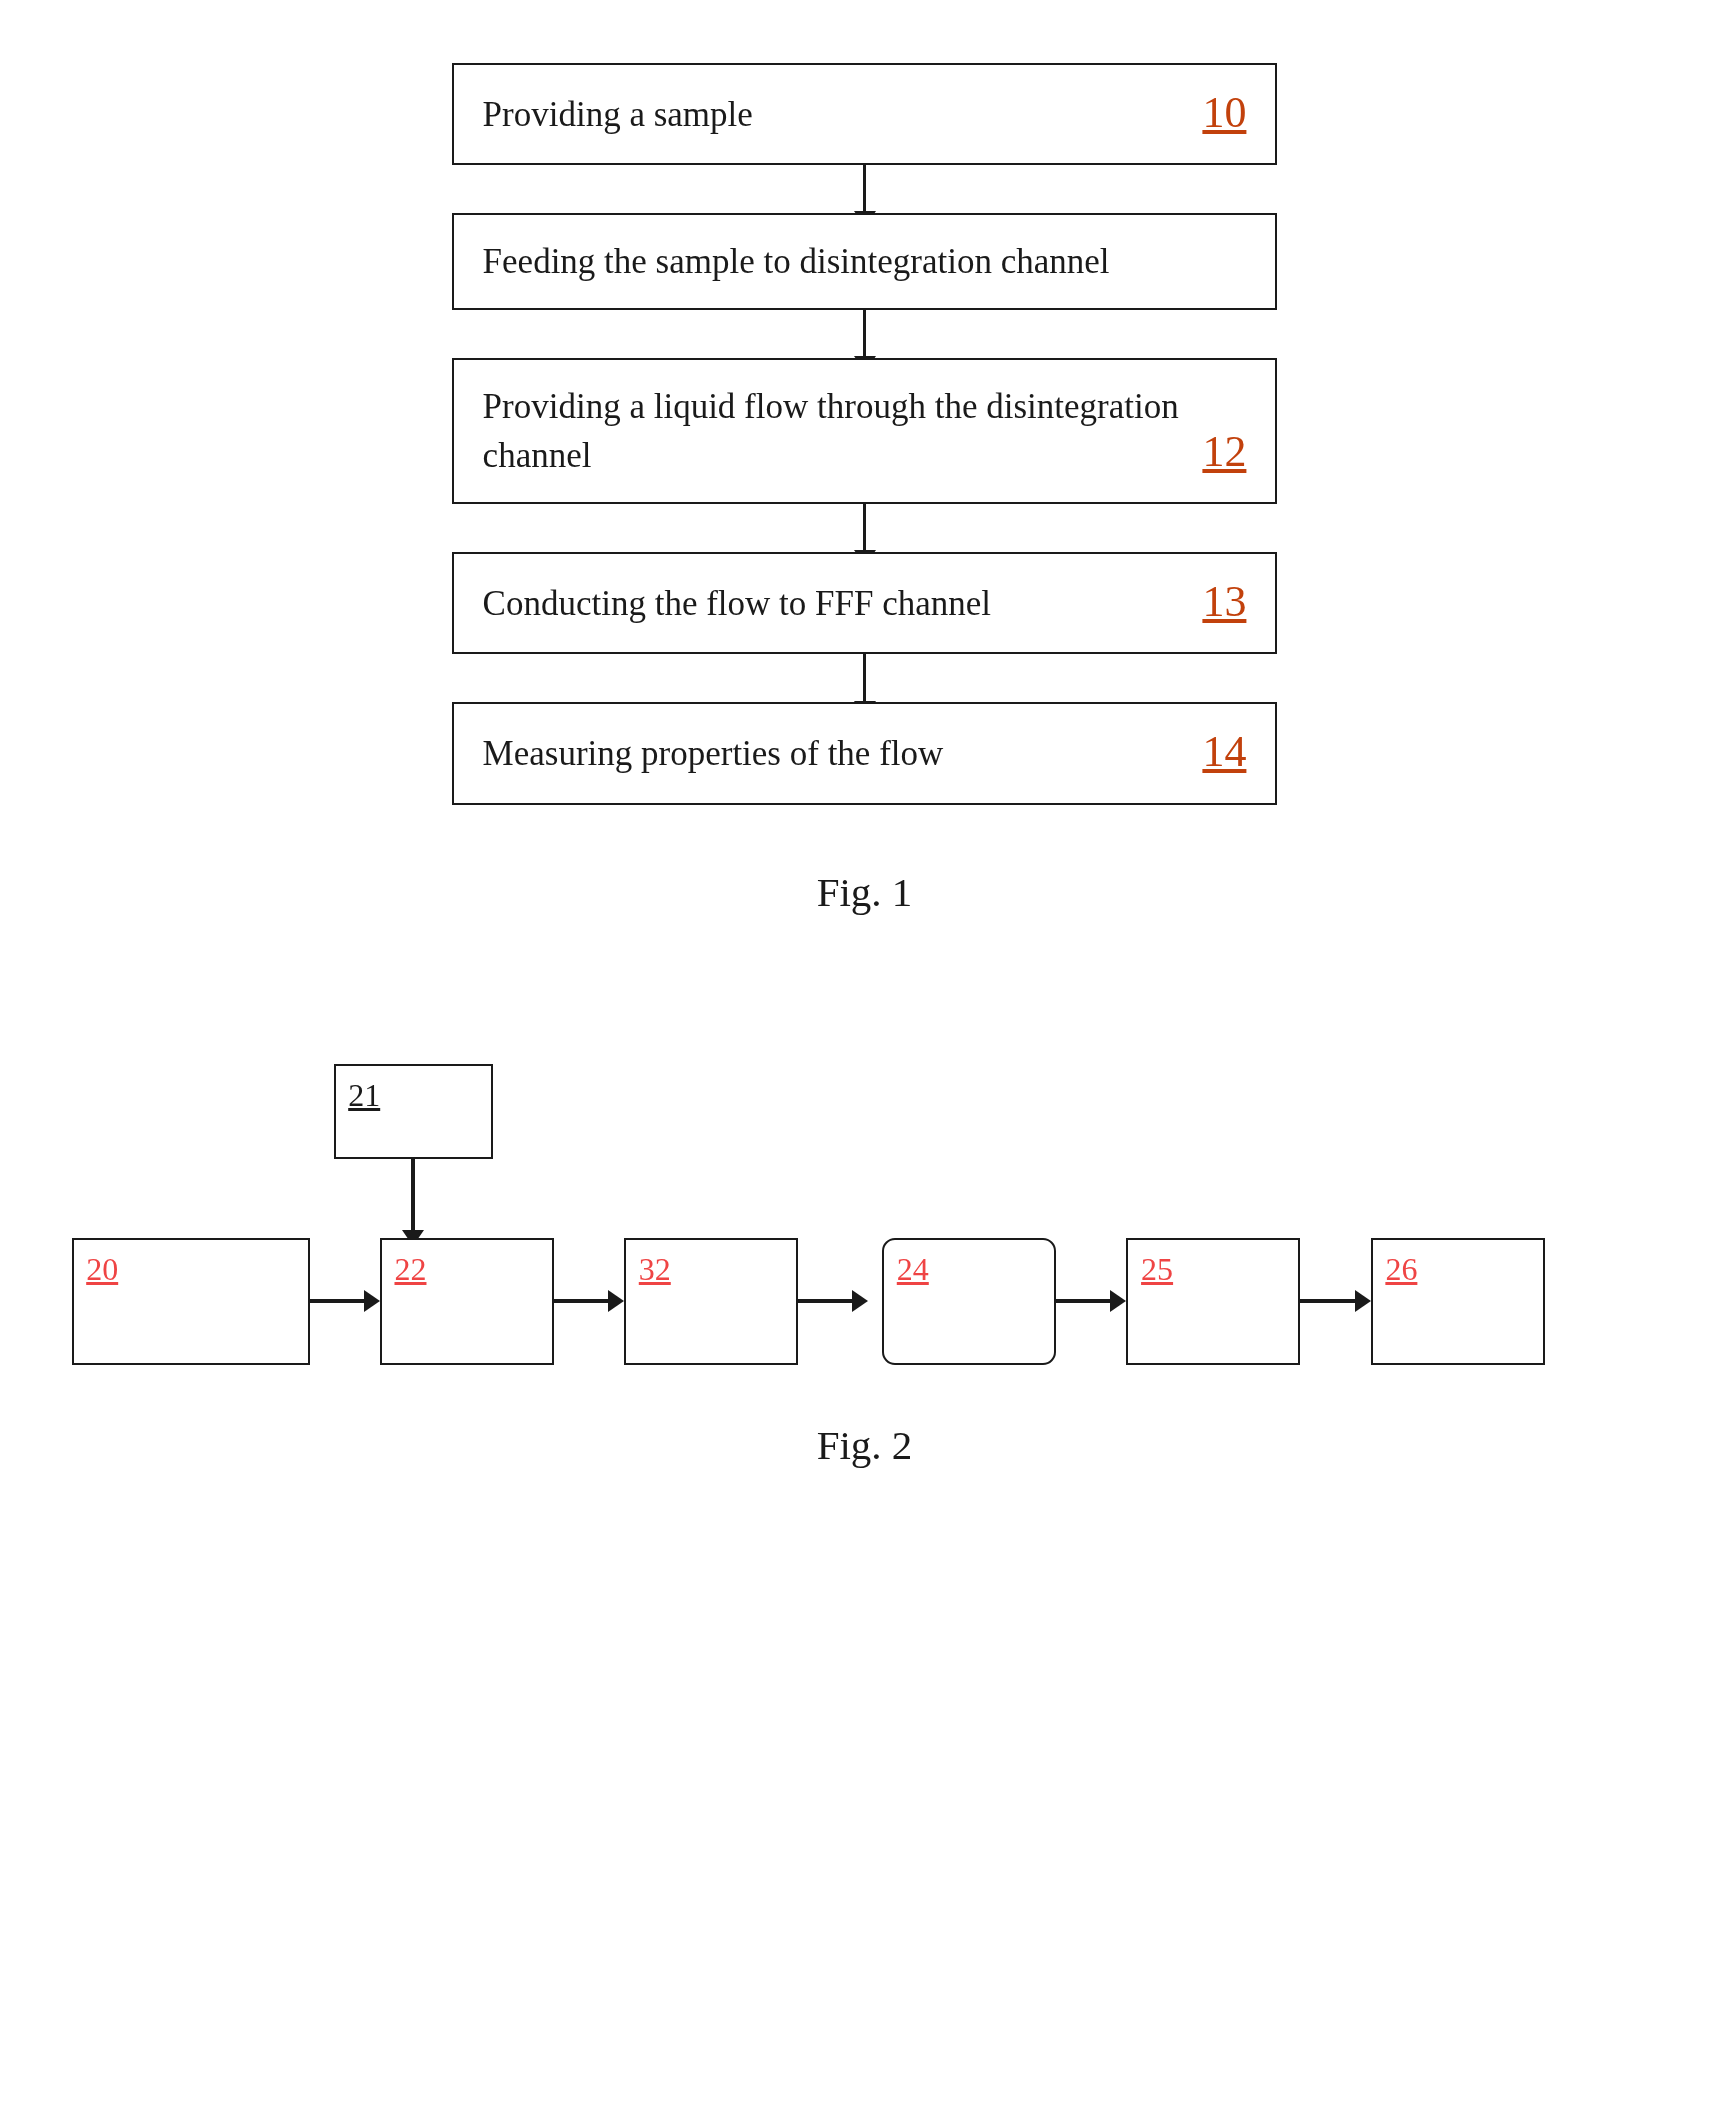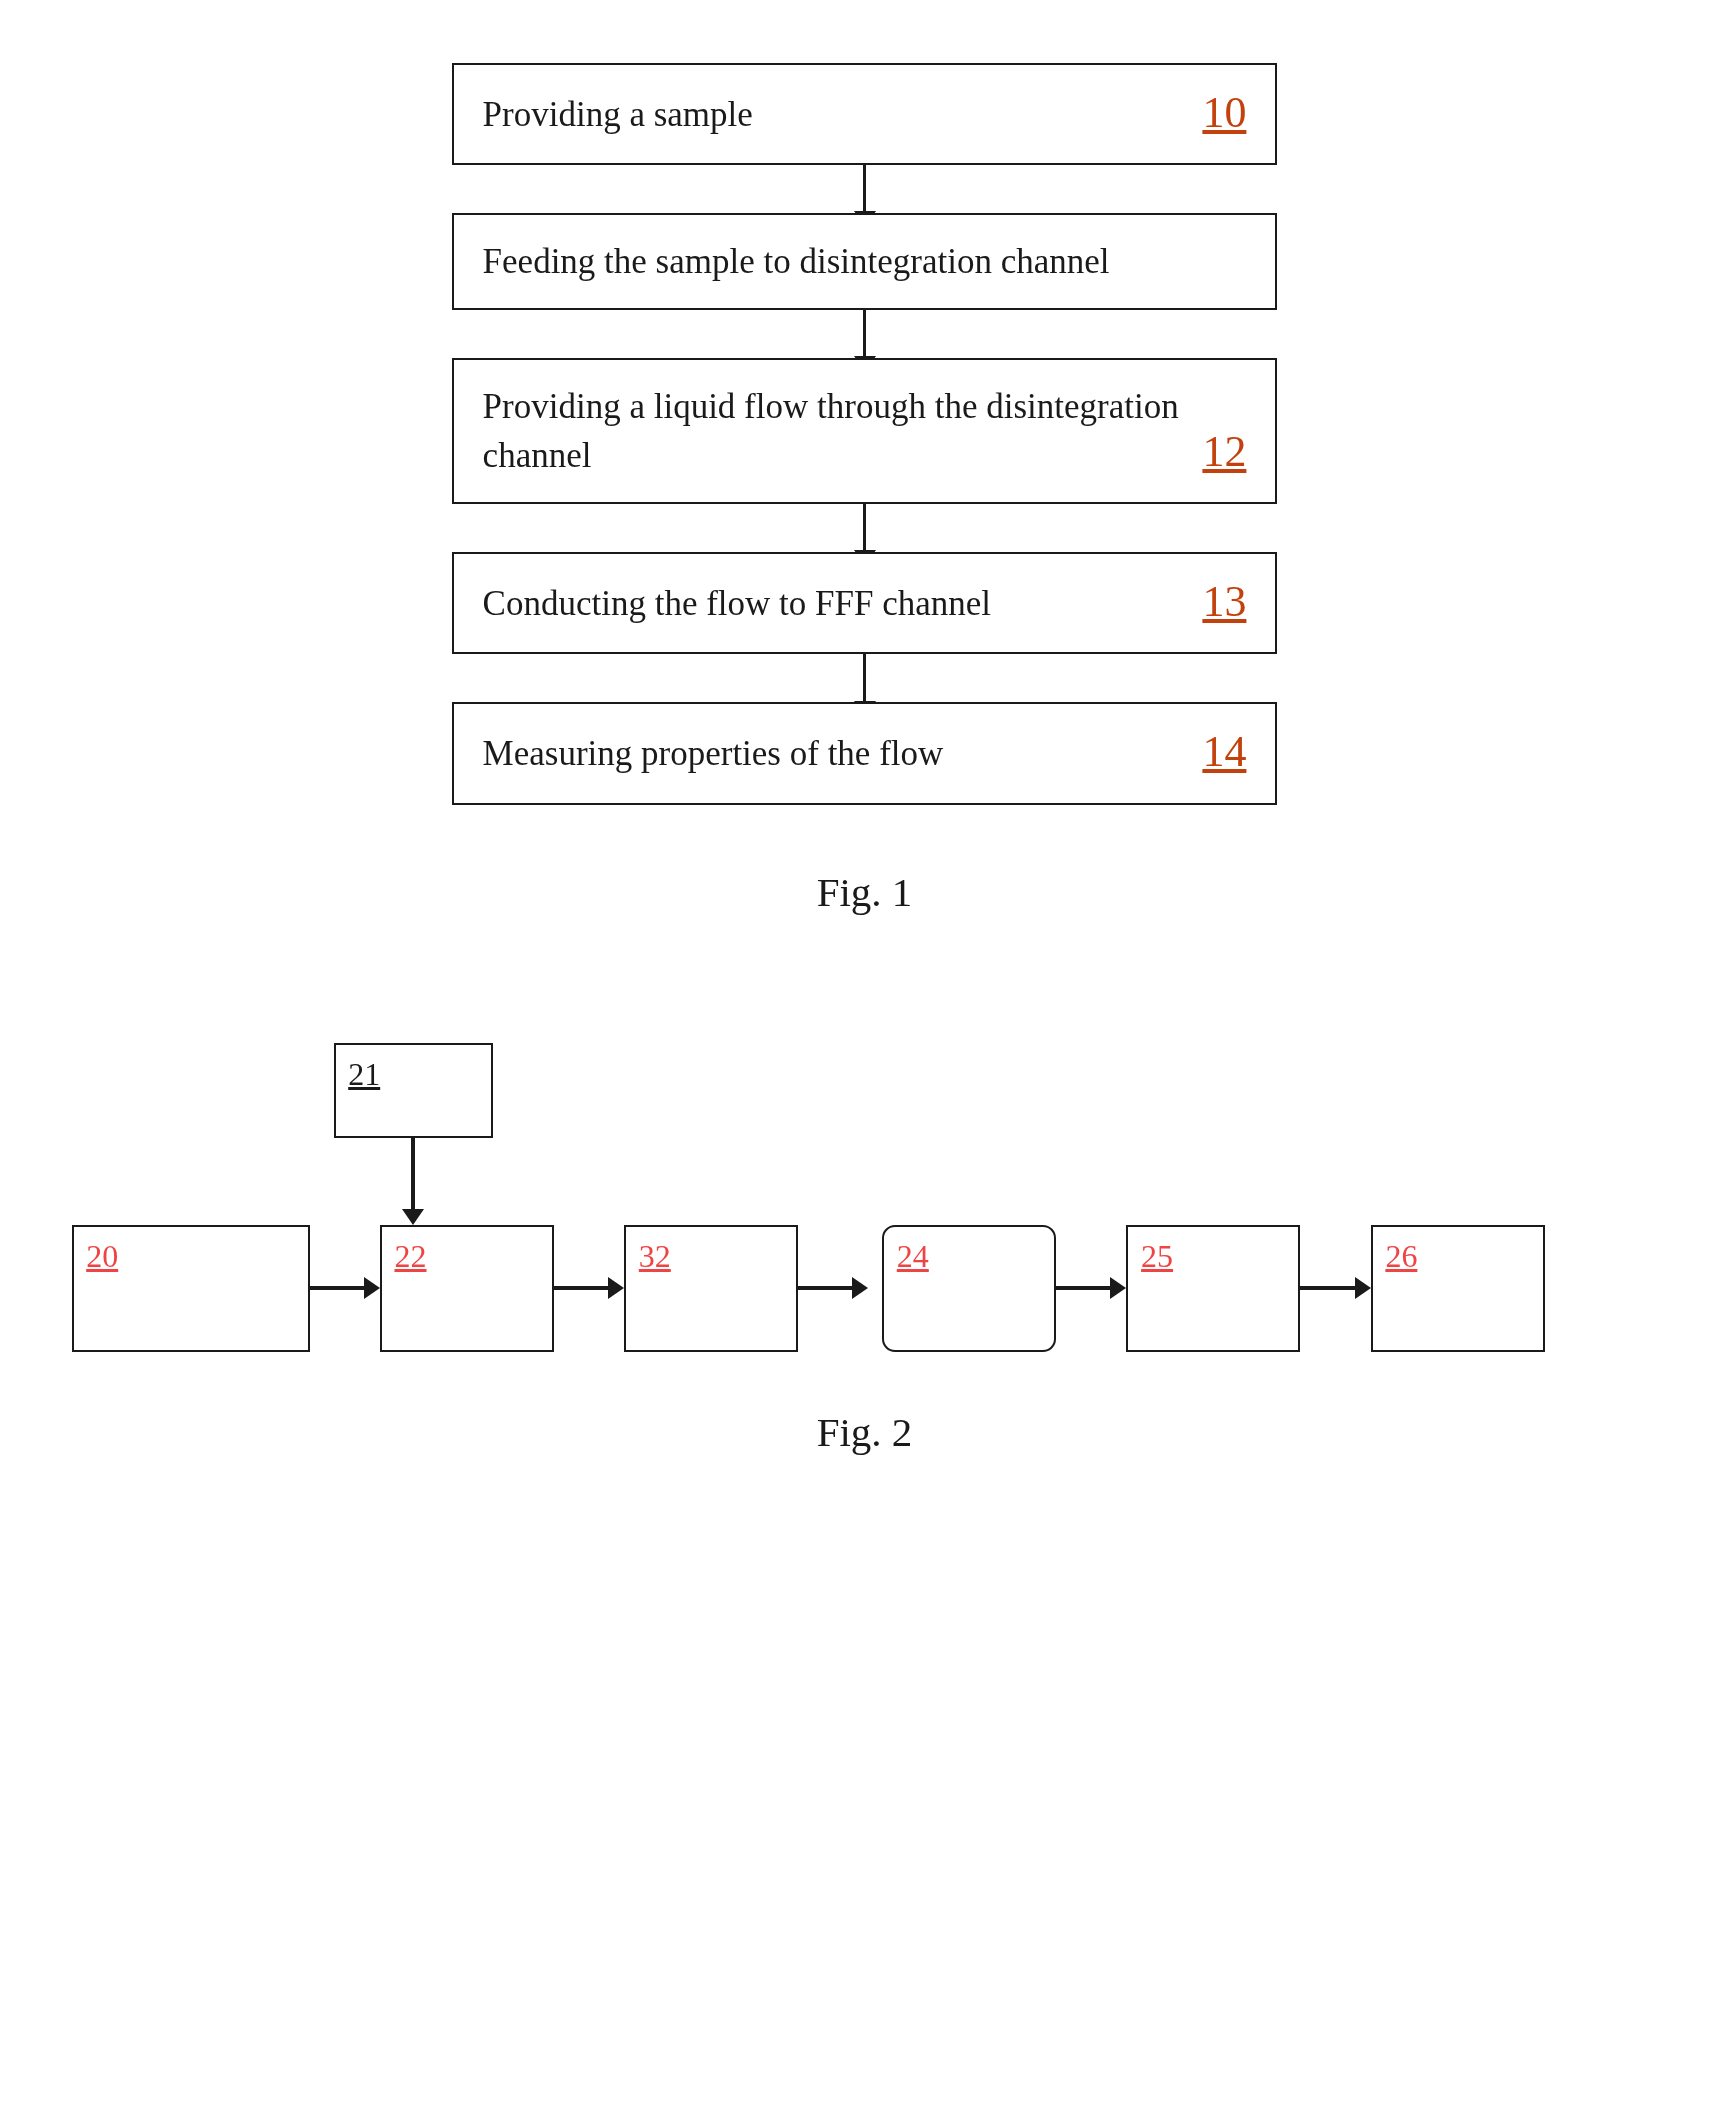--- a/index.html
+++ b/index.html
@@ -17,20 +17,21 @@
       overflow-x: hidden;
     }
 
     .page-container {
       width: 1729px;
       min-height: 2119px;
       background: #ffffff;
       display: flex;
       flex-direction: column;
       align-items: center;
+      gap: 13px;
     }
 
     
     .fig1-section {
       width: 100%;
       display: flex;
       flex-direction: column;
       align-items: center;
       padding-top: 63px;
       padding-bottom: 48px;
@@ -217,21 +218,21 @@
 
     </div>
 
     <div class="fig-caption">Fig. 1</div>
   </div>
 
   <div class="fig2-section">
 
     <div style="position: relative; width: 1586px; height: 333px;">
 
-      <div style="position: absolute; top: 0px; left: 262px; display: flex; flex-direction: column; align-items: center;">
+      <div style="position: absolute; top: 8px; left: 262px; display: flex; flex-direction: column; align-items: center;">
         <div class="box21">
           <span class="box-number">21</span>
         </div>
 
         <div style="width: 3.2px; height: 71px; background: #1a1a1a; position: relative;"></div>
         <div style="width:0; height:0; border-left: 11px solid transparent; border-right: 11px solid transparent; border-top: 16px solid #1a1a1a; margin-top: 0px;"></div>
       </div>
 
       <div style="position: absolute; bottom: 24px; left: 0; display: flex; align-items: center;">
 

